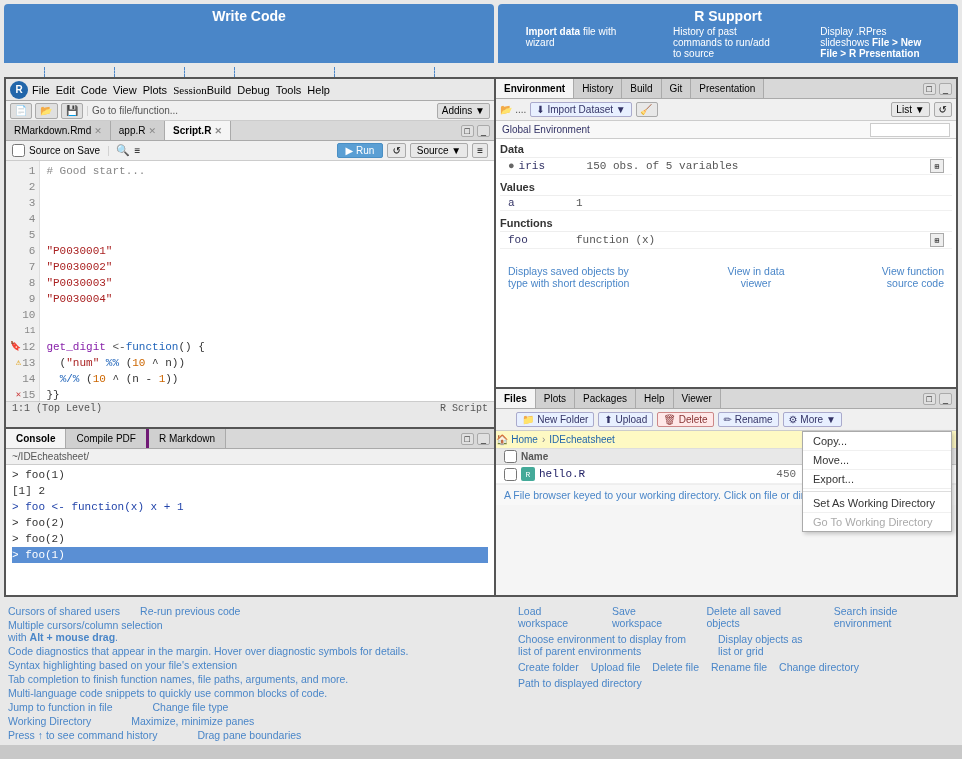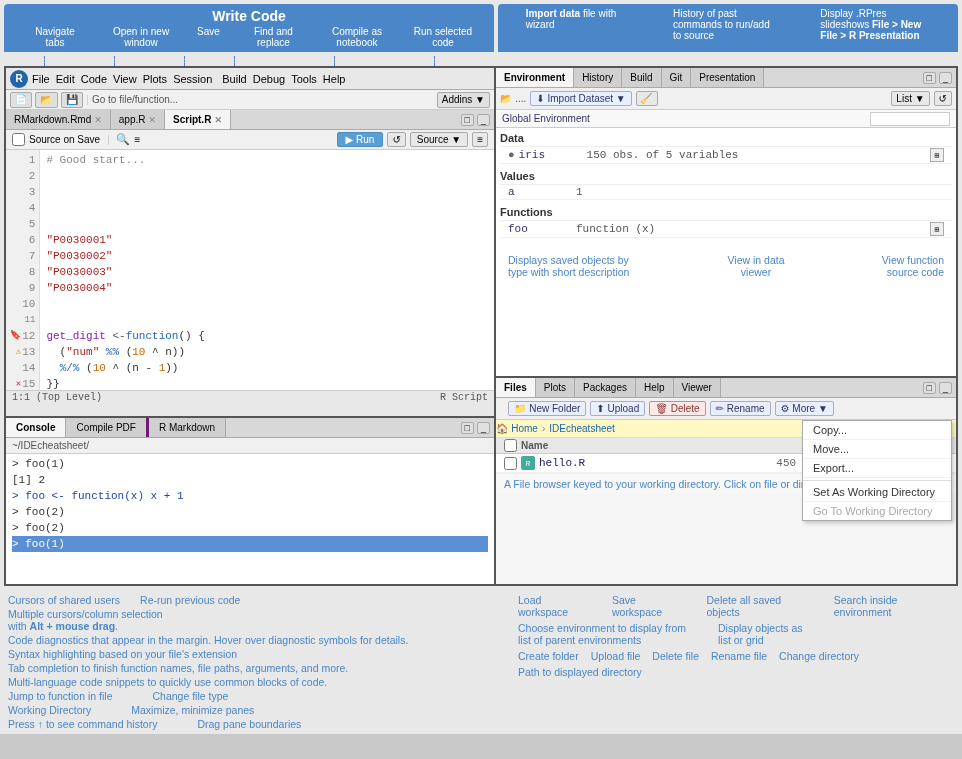--- a/index.html
+++ b/index.html
@@ -13,31 +13,24 @@
   </style>
 </head>
 <body>
 
 <div style="background: #e8e8e8; padding: 4px; position: relative;">
 
   <div style="display: flex; gap: 4px; margin-bottom: 4px;">
 
     <div style="background: #4a86c8; color: white; width: 490px; border-radius: 4px 4px 0 0; padding: 4px 8px;">
       <div style="text-align: center; font-weight: bold; font-size: 14px; margin-bottom: 2px;">Write Code</div>
-      <div style="display: flex; justify-content: space-around; font-size: 10px;">
-        <span style="text-align:center; max-width:60px;">Navigate tabs</span>
-        <span style="text-align:center; max-width:60px;">Open in new window</span>
-        <span style="text-align:center; max-width:40px;">Save</span>
-        <span style="text-align:center; max-width:55px;">Find and replace</span>
-        <span style="text-align:center; max-width:60px;">Compile as notebook</span>
-        <span style="text-align:center; max-width:60px;">Run selected code</span>
-      </div>
     </div>
 
     <div style="background: #4a86c8; color: white; flex: 1; border-radius: 4px 4px 0 0; padding: 4px 8px;">
+      <div style="text-align: center; font-weight: bold; font-size: 14px; margin-bottom: 2px;">R Support</div>
       <div style="display: flex; justify-content: space-around; font-size: 10px; gap: 8px;">
         <span style="max-width:100px;"><strong>Import data</strong> file with wizard</span>
         <span style="max-width:100px;">History of past commands to run/add to source</span>
         <span style="max-width:110px;">Display .RPres slideshows <strong>File &gt; New File &gt; R Presentation</strong></span>
       </div>
     </div>
   </div>
 
   <div style="position: relative; height: 10px;">
     <div style="position: absolute; top:0; left:40px; width:1px; height:10px; border-left: 1px dashed #4a86c8;"></div>
@@ -52,21 +45,21 @@
 
     <div style="width: 490px; display: flex; flex-direction: column; border-right: 2px solid #555; background: #f5f5f5;">
 
       <div style="background: #e8e8e8; border-bottom: 1px solid #aaa; display: flex; align-items: center; padding: 2px 4px; height: 22px; font-size: 11px;">
         <div style="width:18px;height:18px;background:#2266aa;border-radius:50%;display:inline-flex;align-items:center;justify-content:center;color:white;font-weight:bold;font-size:10px;margin-right:4px;">R</div>
         <span style="margin-right:6px; font-size:11px;">File</span>
         <span style="margin-right:6px; font-size:11px;">Edit</span>
         <span style="margin-right:6px; font-size:11px;">Code</span>
         <span style="margin-right:6px; font-size:11px;">View</span>
         <span style="margin-right:6px; font-size:11px;">Plots</span>
-        <span style="margin-right:10px; font-size:11px;">Session</span>
+        <span style="margin-right:0; font-size:11px;font-family:Liberation Serif, serif;">Session</span>
         <span style="margin-right:6px; font-size:11px;">Build</span>
         <span style="margin-right:6px; font-size:11px;">Debug</span>
         <span style="margin-right:6px; font-size:11px;">Tools</span>
         <span style="margin-right:6px; font-size:11px;">Help</span>
       </div>
 
       <div style="background:#f0f0f0;border-bottom:1px solid #ccc;display:flex;align-items:center;padding:1px 4px;height:20px;font-size:10px;gap:3px;">
         <button style="background:#e0e0e0;border:1px solid #aaa;border-radius:2px;padding:0 4px;font-size:10px;height:16px;">📄</button>
         <button style="background:#e0e0e0;border:1px solid #aaa;border-radius:2px;padding:0 4px;font-size:10px;height:16px;">📂</button>
         <button style="background:#e0e0e0;border:1px solid #aaa;border-radius:2px;padding:0 4px;font-size:10px;height:16px;">💾</button>
@@ -269,21 +262,21 @@
           <div style="padding:2px 8px;border-right:1px solid #aaa;cursor:pointer;height:100%;display:flex;align-items:center;background:#d0d0d0;">Plots</div>
           <div style="padding:2px 8px;border-right:1px solid #aaa;cursor:pointer;height:100%;display:flex;align-items:center;background:#d0d0d0;">Packages</div>
           <div style="padding:2px 8px;border-right:1px solid #aaa;cursor:pointer;height:100%;display:flex;align-items:center;background:#d0d0d0;">Help</div>
           <div style="padding:2px 8px;border-right:1px solid #aaa;cursor:pointer;height:100%;display:flex;align-items:center;background:#d0d0d0;">Viewer</div>
           <div style="margin-left:auto;display:flex;gap:3px;padding-right:4px;">
             <button style="background:#e0e0e0;border:1px solid #aaa;border-radius:2px;padding:0 3px;font-size:9px;">□</button>
             <button style="background:#e0e0e0;border:1px solid #aaa;border-radius:2px;padding:0 3px;font-size:9px;">_</button>
           </div>
         </div>
 
-        <div style="background:#f0f0f0;display:flex;align-items:center;padding:2px 12px;border-bottom:1px solid #ccc;height:22px;font-size:10px;gap:4px;position:relative;">
+        <div style="background:#f0f0f0;display:flex;align-items:center;padding:2px 20px;border-bottom:1px solid #ccc;height:22px;font-size:10px;gap:4px;position:relative;">
           <button style="background:#e8f0ff;border:1px solid #aac;border-radius:2px;padding:1px 5px;font-size:10px;color:#336;cursor:pointer;">📁 New Folder</button>
           <button style="background:#e8f0ff;border:1px solid #aac;border-radius:2px;padding:1px 5px;font-size:10px;color:#336;cursor:pointer;">⬆ Upload</button>
           <button style="background:#ffe8e8;border:1px solid #c88;border-radius:2px;padding:1px 5px;font-size:10px;color:#833;cursor:pointer;">🗑 Delete</button>
           <button style="background:#e8f0ff;border:1px solid #aac;border-radius:2px;padding:1px 5px;font-size:10px;color:#336;cursor:pointer;">✏ Rename</button>
           <button style="background:#e8f0ff;border:1px solid #aac;border-radius:2px;padding:1px 5px;font-size:10px;color:#336;cursor:pointer;">⚙ More ▼</button>
 
           <div style="position:absolute;top:22px;right:4px;background:white;border:1px solid #aaa;box-shadow:2px 2px 4px rgba(0,0,0,0.2);z-index:20;font-size:11px;width:150px;">
             <div style="padding:3px 10px;cursor:pointer;color:#333;border-bottom:1px solid #f0f0f0;">Copy...</div>
             <div style="padding:3px 10px;cursor:pointer;color:#333;border-bottom:1px solid #f0f0f0;">Move...</div>
             <div style="padding:3px 10px;cursor:pointer;color:#333;border-bottom:1px solid #eee;">Export...</div>

